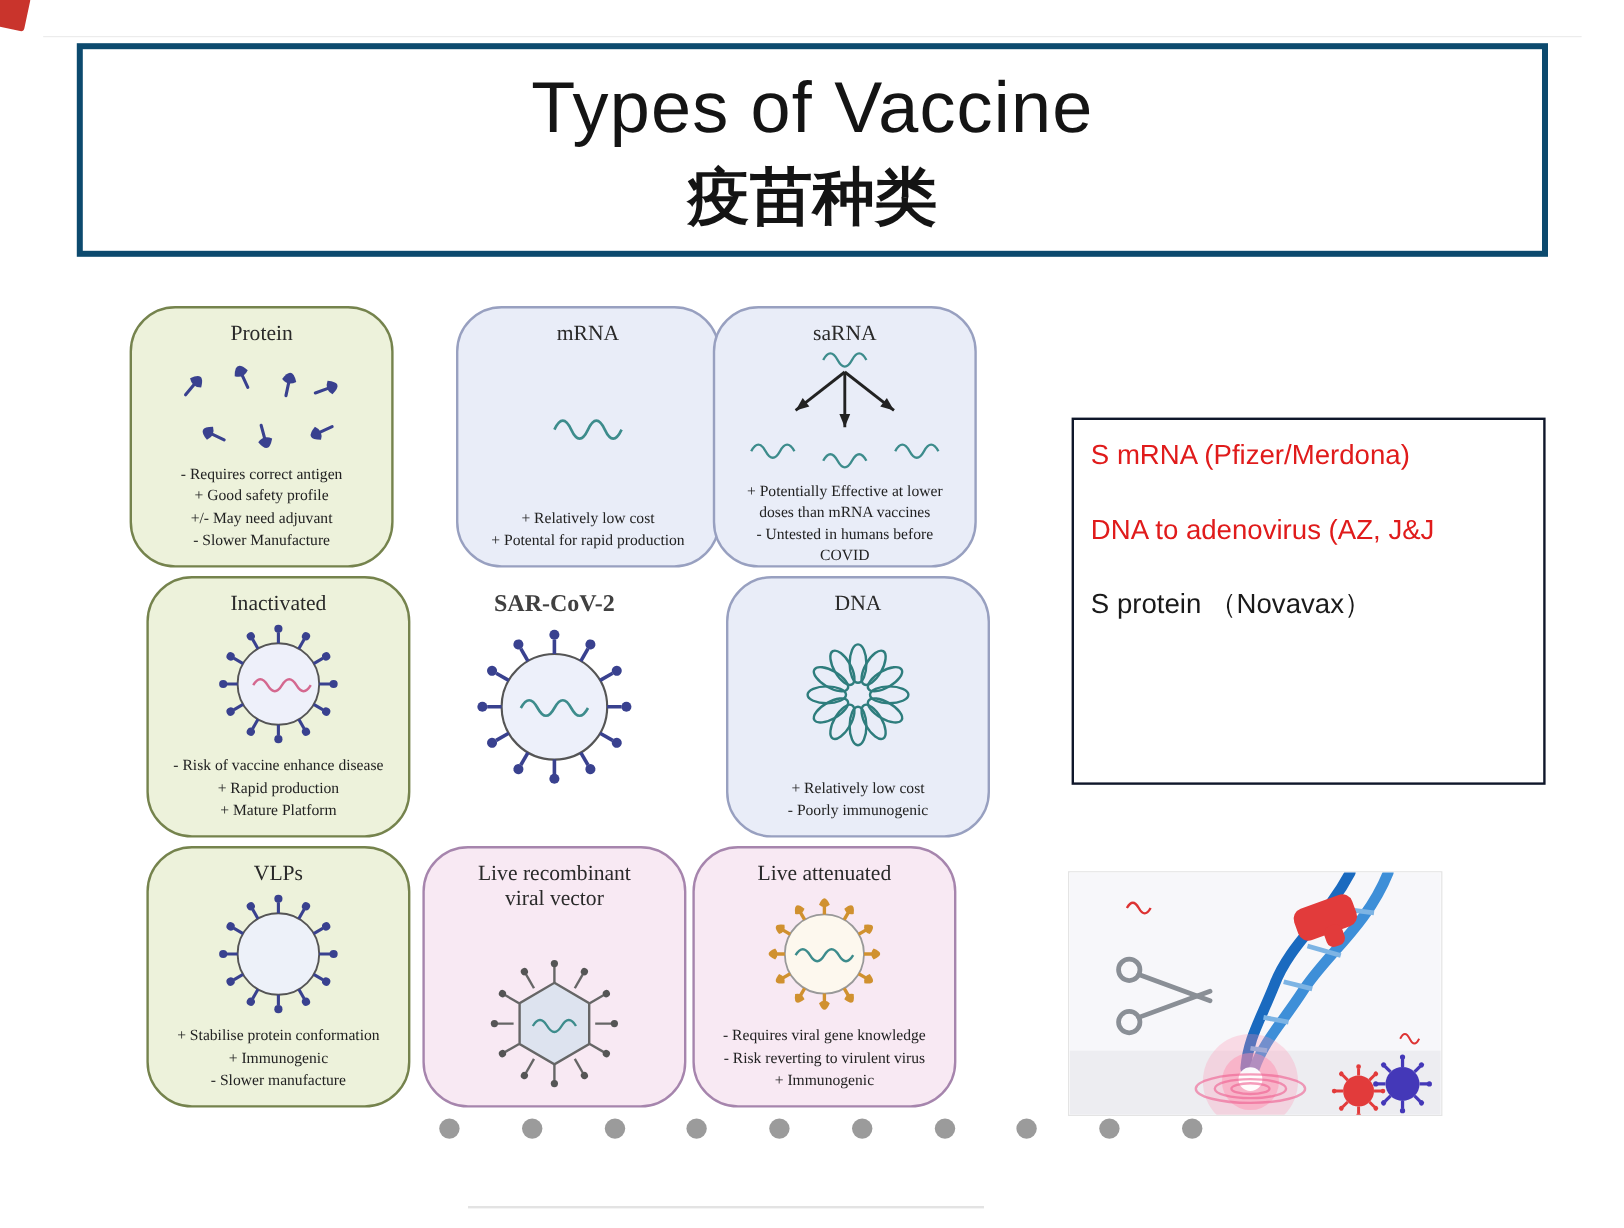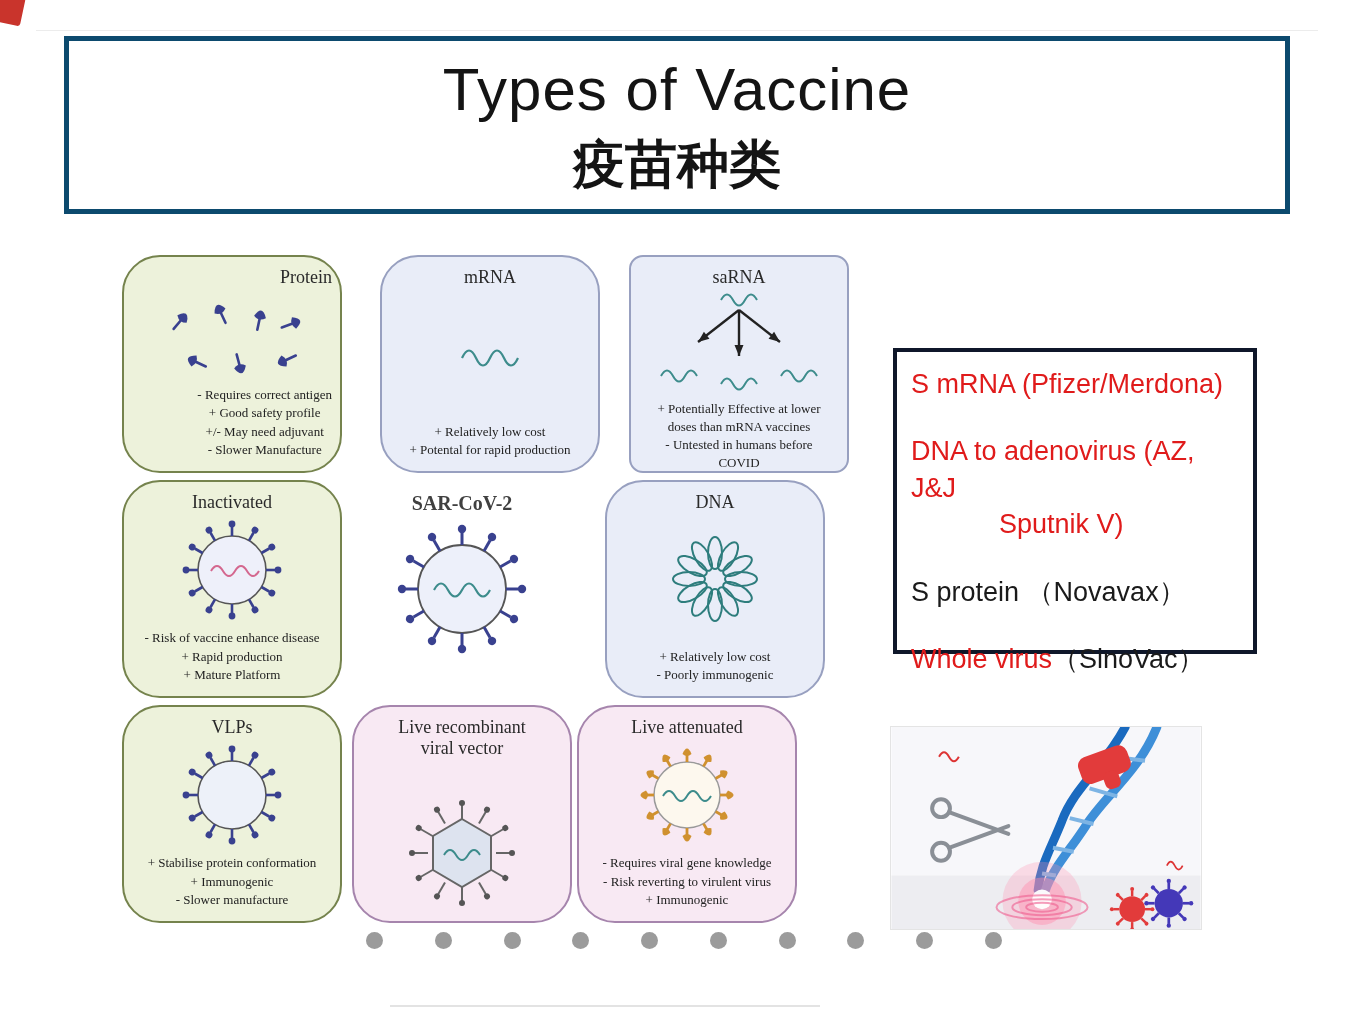--- a/index.html
+++ b/index.html
@@ -20,21 +20,21 @@
   .card.green { background:#edf2db; border-color:#75834d; }
   .card.blue  { background:#e9edf8; border-color:#98a0c0;margin-left:28px; }
   .card.pink  { background:#f8e9f3; border-color:#a685ad; }
   .card-label { font-family:"Liberation Serif", serif; font-size:18px; color:#2a2a2a; text-align:center; white-space:pre-line; line-height:1.15; }
   .card-text  { font-family:"Liberation Serif", serif; font-size:13px; color:#222; text-align:center; white-space:pre-line; line-height:1.4; }
   .card-icon  { flex:0 0 auto; }
 
   .center-cell { position:absolute; left:352px; top:492px; width:220px; display:flex; flex-direction:column; align-items:center; }
   .center-label { font-family:"Liberation Serif", serif; font-weight:bold; font-size:20px; color:#404040; margin-bottom:2px; }
 
-  .panel { position:absolute; left:893px; top:348px; width:364px; height:306px; background:#fff; border:4px solid #0f172a; padding:14px 14px; font-size:27px; color:#1a1a1a; }
+  .panel { position:absolute; left:893px; top:348px; width:395px; height:306px; background:#fff; border:2px solid #0f172a; padding:14px 14px; font-size:23px; color:#1a1a1a; }
   .panel-line { line-height:1.35; }
   .panel .gap { margin-top:31px; }
   .panel .indent { padding-left:88px; }
   .red { color:#e01b1b; }
 
   .illustration { position:absolute; left:890px; top:726px; width:312px; height:204px; border:1px solid #e4e4e4; }
 
   .dots { position:absolute; left:366px; top:932px; width:636px; display:flex; justify-content:space-between; }
   .dot { width:17px; height:17px; border-radius:50%; background:#9b9b9b; }
 
@@ -46,21 +46,21 @@
 <div class="slide">
 
   <div class="top-rule"></div>
   <div class="corner-mark"></div>
 
   <div class="title-box">
     <div class="title">Types of Vaccine</div>
     <div class="subtitle">疫苗种类</div>
   </div>
 
-  <div class="card green" style="left:122px;top:255px;align-items:flex-end;">
+  <div class="card green" style="left:108px;top:255px;">
     <div class="card-label">Protein</div>
     <svg class="card-icon" width="190" height="96" viewBox="0 0 190 96">
       <defs>
           <g id="pspike">
             <line x1="0" y1="0" x2="0" y2="13" stroke="#39418f" stroke-width="2.6" stroke-linecap="round"></line>
             <path d="M-6 0 Q0 -13 6 0 Q0 5 -6 0 Z" fill="#39418f"></path>
           </g>
         </defs>
       <use href="#pspike" transform="translate(40,30) rotate(40)"></use>
       <use href="#pspike" transform="translate(78,22) rotate(-25)"></use>
@@ -78,21 +78,21 @@
 
   <div class="card blue" style="left:352px;top:255px;">
     <div class="card-label">mRNA</div>
     <svg class="card-icon" width="180" height="78" viewBox="0 0 180 78">
       <path d="M62 42 q7 -15 14 0 t14 0 t14 0 t14 0" fill="none" stroke="#3d8c8c" stroke-width="2.2"></path>
     </svg>
     <div class="card-text">+ Relatively low cost
 + Potental for rapid production</div>
   </div>
 
-  <div class="card blue" style="left:601px;top:255px;border-radius:14px;">
+  <div class="card blue" style="left:566px;top:255px;">
     <div class="card-label">saRNA</div>
     <svg class="card-icon" width="200" height="112" viewBox="0 0 200 112">
       <path d="M82 12 q6 -11 12 0 t12 0 t12 0" fill="none" stroke="#3d8c8c" stroke-width="2"></path>
       <g transform="translate(100,22) rotate(142)">
         <line x1="0" y1="0" x2="52" y2="0" stroke="#222" stroke-width="2.4"></line>
         <path d="M52 0 l-11 -4.5 l0 9 z" fill="#222"></path>
       </g>
       <g transform="translate(100,22) rotate(90)">
         <line x1="0" y1="0" x2="46" y2="0" stroke="#222" stroke-width="2.4"></line>
         <path d="M46 0 l-11 -4.5 l0 9 z" fill="#222"></path>
@@ -281,27 +281,23 @@
       <path d="M41 55 q6 -10 12 0 t12 0 t12 0 t12 0" fill="none" stroke="#3d8c8c" stroke-width="2"></path>
     </svg>
     <div class="card-text">- Requires viral gene knowledge
 - Risk reverting to virulent virus
 + Immunogenic</div>
   </div>
 
   <div class="panel">
     <div class="panel-line red">S mRNA (Pfizer/Merdona)</div>
     <div class="panel-line red gap">DNA to adenovirus (AZ, J&amp;J</div>
-    <div class="panel-line red indent">Sputnik V)</div>
     <div class="panel-line gap">
       <span>S protein</span>
       <span>（Novavax）</span>
-    </div>
-    <div class="panel-line gap">
-      <span class="red">Whole virus</span><span>（SinoVac）</span>
     </div>
   </div>
 
   <svg class="illustration" width="312" height="204" viewBox="0 0 312 204">
     <defs>
       <g id="vspk">
           <line x1="0" y1="-13" x2="0" y2="-19" stroke-width="2.5"></line>
           <circle cx="0" cy="-20.5" r="2" stroke="none"></circle>
         </g>
     </defs>

